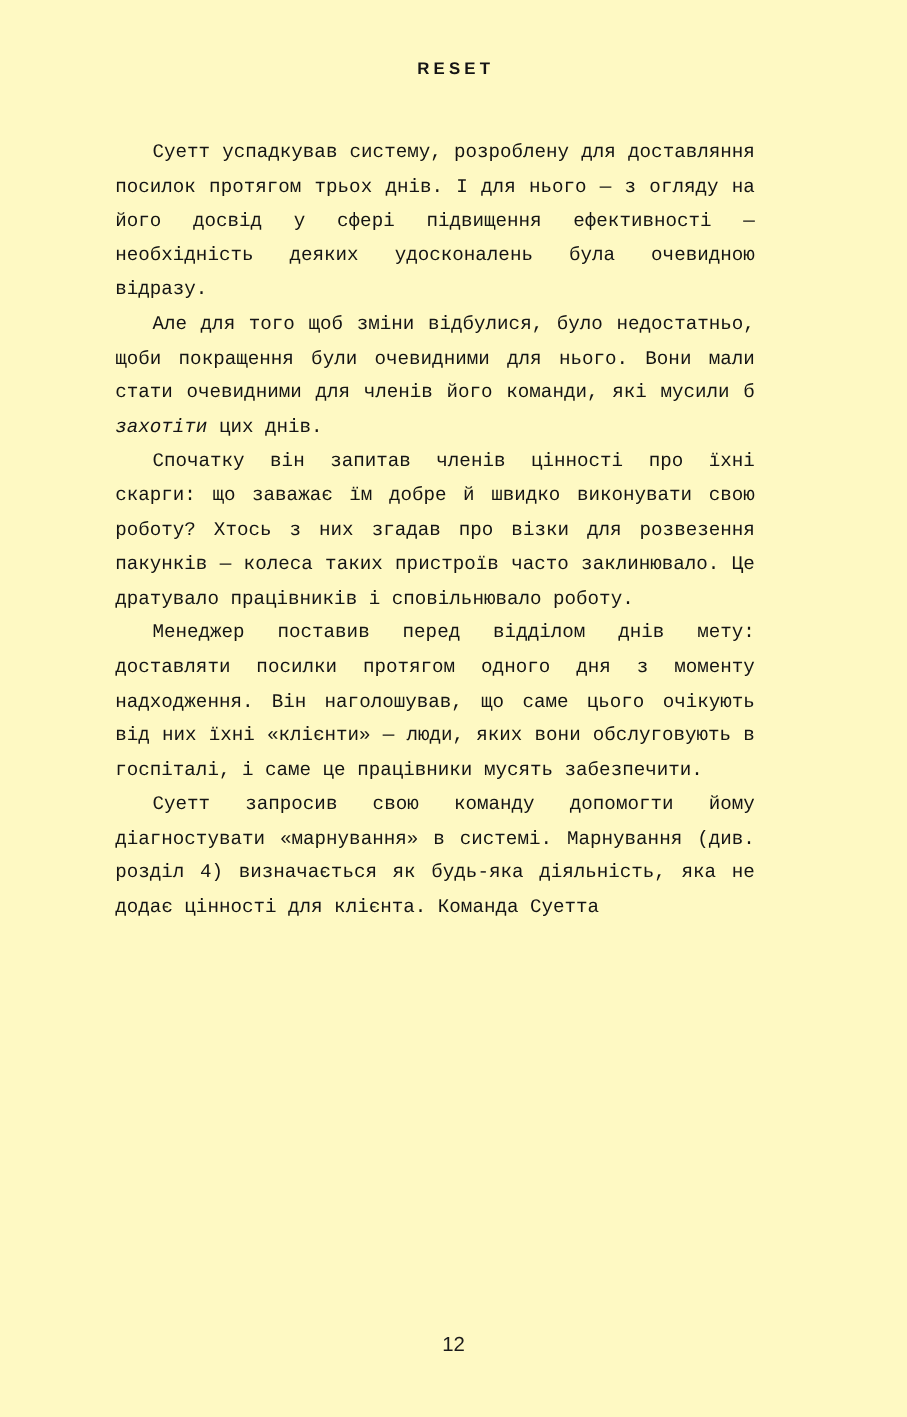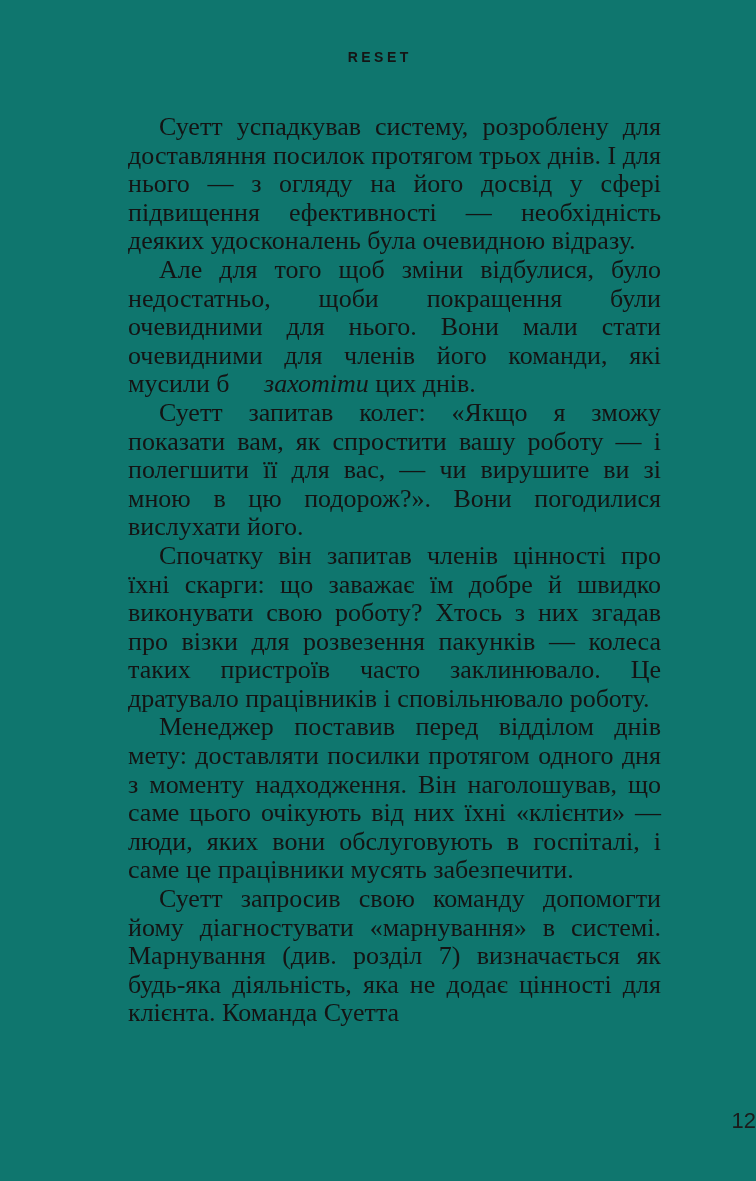--- a/index.html
+++ b/index.html
@@ -7,85 +7,83 @@
   body {
     width: 756px;
     height: 1181px;
     position: relative;
     overflow: hidden;
     font-family: "Liberation Serif", serif;
   }
   .page {
     position: absolute;
     inset: 0;
-    background: #0f766e;
+    background: #fef9c3;
   }
   .running-header {
     position: absolute;
     top: 49px;
     left: 0;
     width: 100%;
     text-align: center;
     font-family: "Liberation Sans", sans-serif;
     font-weight: 700;
     font-size: 14px;
     letter-spacing: 3.5px;
     text-indent: 3.5px;
     color: #151515;
     line-height: 16px;
   }
   .body-text {
     position: absolute;
     top: 113px;
-    left: 128px;
+    left: 96px;
     width: 533px;
-    font-family: Liberation Serif, serif;
-    font-size: 26px;
+    font-family: Liberation Mono, monospace;
+    font-size: 16px;
     line-height: 28.6px;
     color: #141414;
     text-align: justify;
     hyphens: auto;
     -webkit-hyphens: auto;
   }
   .body-text p {
     margin: 0;
     text-indent: 31px;
   }
   .body-text em {
     font-style: italic;
-    margin-left: 28px;
   }
   .page-footer {
     position: absolute;
     top: 1110px;
     left: 0;
     width: 100%;
-    text-align: right;
+    text-align: center;
     font-family: "Liberation Sans", sans-serif;
     font-weight: 400;
-    font-size: 22px;
+    font-size: 17px;
     line-height: 22px;
     color: #1b1b1b;
   }
 </style>
 </head>
 <body>
 
 <div class="page">
 
   <header class="running-header">
     <span>RESET</span>
   </header>
 
   <main class="body-text" lang="uk">
       <p><span>Суетт успадкував систему, розроблену для доставляння посилок протягом трьох днів. І для нього — з огляду на його досвід у сфері підвищення ефективності — необхідність деяких удосконалень була очевидною відразу.</span></p>
       <p><span>Але для того щоб зміни відбулися, було недостатньо, щоби покращення були очевидними для нього. Вони мали стати очевидними для членів його команди, які мусили б </span><em>захотіти</em><span> цих днів.</span></p>
-      <p><span>Суетт запитав колег: «Якщо я зможу показати вам, як спростити вашу роботу — і полегшити її для вас, — чи вирушите ви зі мною в цю подорож?». Вони погодилися вислухати його.</span></p>
       <p><span>Спочатку він запитав членів цінності про їхні скарги: що заважає їм добре й швидко виконувати свою роботу? Хтось з них згадав про візки для розвезення пакунків — колеса таких пристроїв часто заклинювало. Це дратувало працівників і сповільнювало роботу.</span></p>
       <p><span>Менеджер поставив перед відділом днів мету: доставляти посилки протягом одного дня з моменту надходження. Він наголошував, що саме цього очікують від них їхні «клієнти» — люди, яких вони обслуговують в госпіталі, і саме це працівники мусять забезпечити.</span></p>
-      <p><span>Суетт запросив свою команду допомогти йому діагностувати «марнування» в системі. Марнування (див. розділ 7) визначається як будь-яка діяльність, яка не додає цінності для клієнта. Команда Суетта</span></p>
+      <p><span>Суетт запросив свою команду допомогти йому діагностувати «марнування» в системі. Марнування (див. розділ 4) визначається як будь-яка діяльність, яка не додає цінності для клієнта. Команда Суетта</span></p>
     </main>
 
   <footer class="page-footer">
     <span>12</span>
   </footer>
 
 </div>
 
 </body></html>

